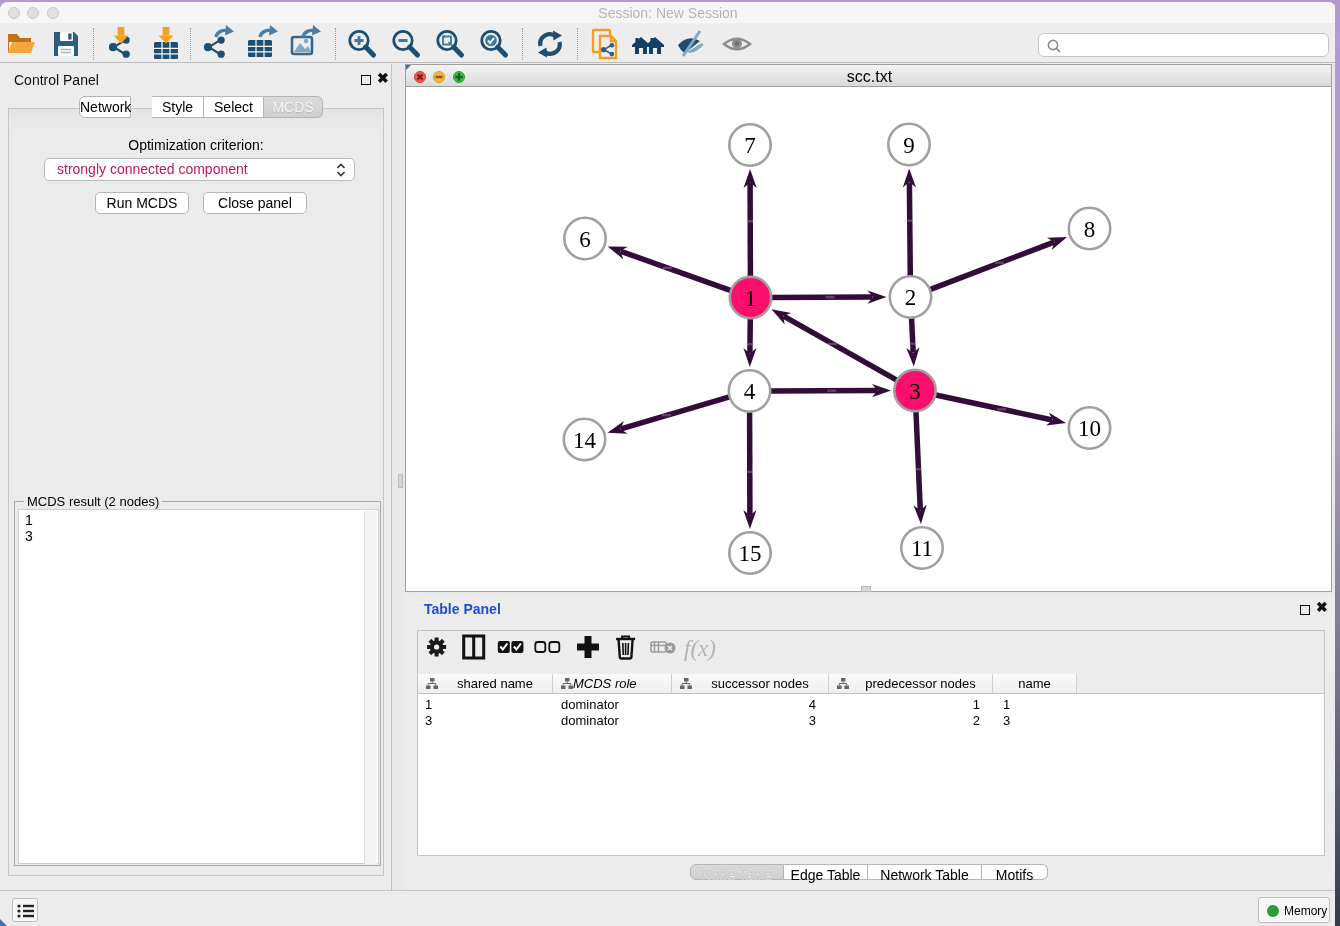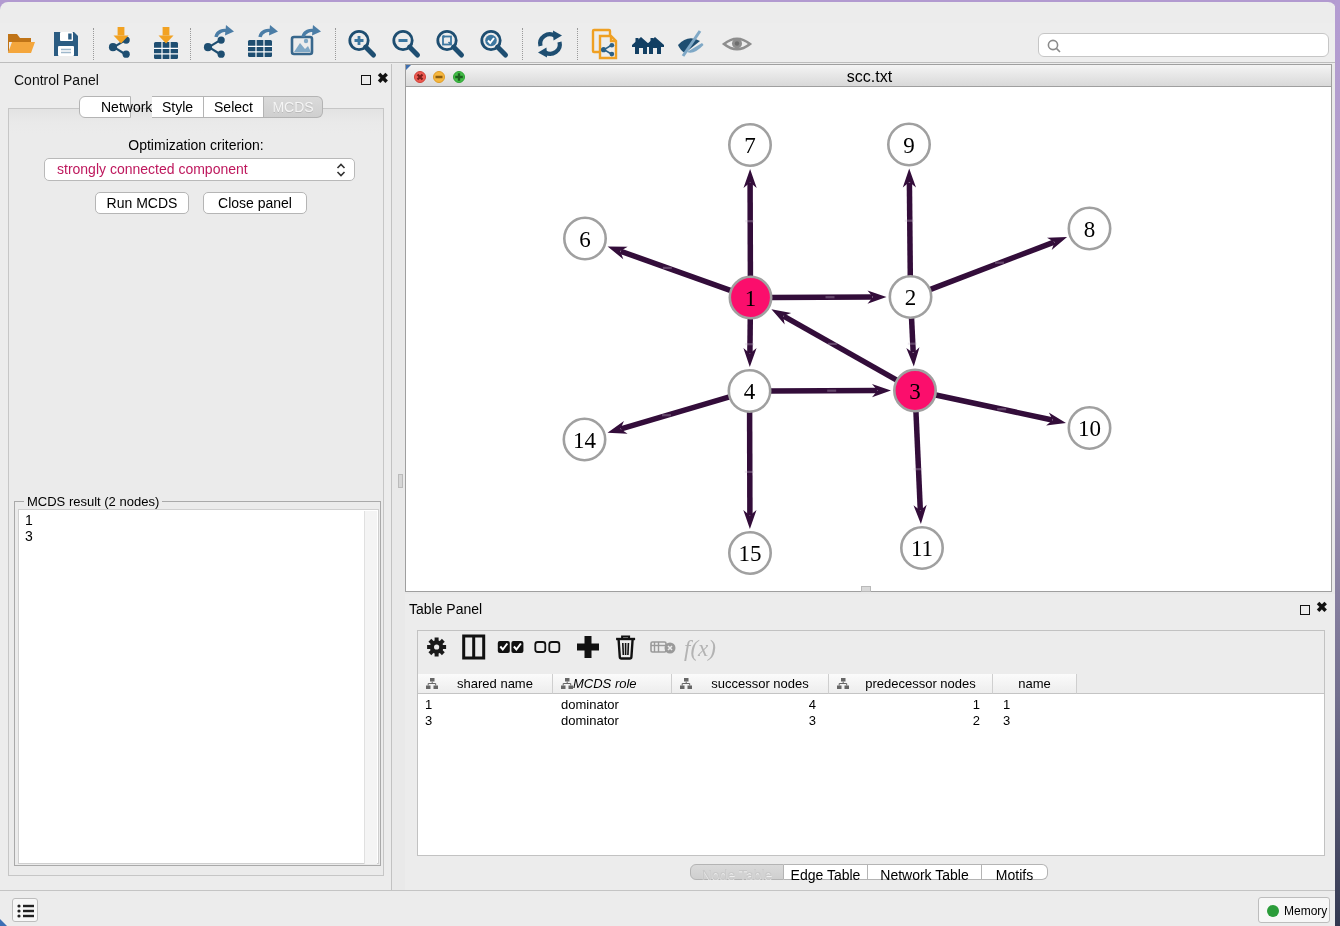--- a/index.html
+++ b/index.html
@@ -52,21 +52,21 @@
   border-left:1px solid #e0e0e0; }
 
 #netwin { position:absolute; left:405px; top:23px; width:927px; height:505px; background:#fff;
   border:1px solid #9f9f9f; border-top:none; }
 #nettitle { position:absolute; left:405px; top:0; width:927px; height:23px;
   background:linear-gradient(#f4f4f4, #d9d9d9); border:1px solid #9f9f9f; }
 .tl { position:absolute; top:5.5px; width:12px; height:12px; border-radius:50%; }
 #netname { position:absolute; top:3px; left:0; width:927px; text-align:center; font-size:16px; color:#000; }
 
 #tpanel { position:absolute; left:405px; top:530px; width:931px; height:296px; background:#ececec; }
-#tpanel .phead { position:absolute; left:4px; top:7px; font-size:14px; color:#000000; }
+#tpanel .phead { position:absolute; left:19px; top:7px; font-size:14px; color:#1d4ed8;font-weight:bold; }
 #tbox { position:absolute; left:12px; top:36px; width:908px; height:226px;
   border:1px solid #c2c2c2; background:#ececec; }
 #ttable { position:absolute; left:0px; top:43px; width:906px; height:181px; background:#fff; }
 .thcell { position:absolute; top:0; height:20px; background:linear-gradient(#fbfbfb,#ededed);
   border-right:1px solid #cfcfcf; border-bottom:1px solid #c4c4c4; font-size:13px; color:#000; }
 .trow { position:absolute; font-size:13px; color:#000; height:16px; line-height:16px; }
 
 #btabs { position:absolute; left:285px; top:270px; height:22px; }
 .btab { position:absolute; top:0; height:16px; border:1px solid #b4b4b4; background:#fff;
   font-size:14px; color:#000; text-align:center; line-height:20px; }
@@ -75,20 +75,26 @@
   border-top:1px solid #c4c4c4; }
 #listbtn { position:absolute; left:12px; top:7px; width:26px; height:24px; background:#f7f7f7;
   border:1px solid #bdbdbd; border-radius:3px; }
 #membtn { position:absolute; left:1258px; top:6px; width:72px; height:26px; background:#f7f7f7;
   border:1px solid #bdbdbd; border-radius:3px; font-size:13px; color:#000; }
 </style>
 </head>
 <body>
 <div id="purpletop"></div>
 <div id="win">
+  <div id="titlebar">
+    <div class="tcirc" style="left:8px"></div>
+    <div class="tcirc" style="left:27px"></div>
+    <div class="tcirc" style="left:47px"></div>
+    <div id="title">Session: New Session</div>
+  </div>
   <div id="toolbar">
     <svg width="1336" height="40" style="position:absolute;left:0;top:0;">
         <g transform="translate(22,21)">
           <path d="M-14 -10 L-5 -10 L-2 -6 L9 -6 L9 -2 L-14 -2 Z" fill="#c07417"></path>
 <path d="M-14 9 L-10 -2 L13 -2 L9 9 Z" fill="#f4a63c"></path>
 <path d="M-14 9 L-14 -10 L-13 -10 L-13 6 Z" fill="#c07417"></path>
         </g>
 <g transform="translate(66,21)">
           <path d="M-12 -12 L8 -12 L12 -8 L12 12 L-12 12 Z" fill="#2b5c82"></path>
 <rect x="-6" y="-12" width="13" height="9" rx="1" fill="#ffffff"></rect>
@@ -252,21 +258,21 @@
         </svg>
       </div>
   </div>
   <div id="main">
     <div id="cpanel">
       <div class="phead">Control Panel</div>
       <div class="floatbox" style="left:361px; top:11px;"></div>
       <div class="closex" style="left:377px; top:6px;">✖</div>
       <div id="cpinner"></div>
       <div id="cptabs">
-        <div class="cptab" style="left:0; width:52px; border-radius:6px 0 0 6px;padding-left:21px;">Network</div>
+        <div class="cptab" style="left:0; width:52px; border-radius:6px 0 0 6px;">Network</div>
         <div class="cptab" style="left:73px; width:52px; border-left:none;">Style</div>
         <div class="cptab" style="left:125px; width:60px; border-left:none;">Select</div>
         <div class="cptab" style="left:185px; width:59px; border-left:none; border-radius:0 6px 6px 0;
           background:linear-gradient(#dadada,#cfcfcf); color:#f5f5f5; text-shadow:0 1px 0 #bbb;">MCDS</div>
       </div>
       <div id="optlabel">Optimization criterion:</div>
       <div id="optsel">strongly connected component
         <svg style="position:absolute; right:8px; top:4px;" width="10" height="14" viewBox="0 0 10 14">
           <path d="M1.5 5 L5 1.5 L8.5 5 M1.5 9 L5 12.5 L8.5 9" fill="none" stroke="#333" stroke-width="1.6"></path>
         </svg>

